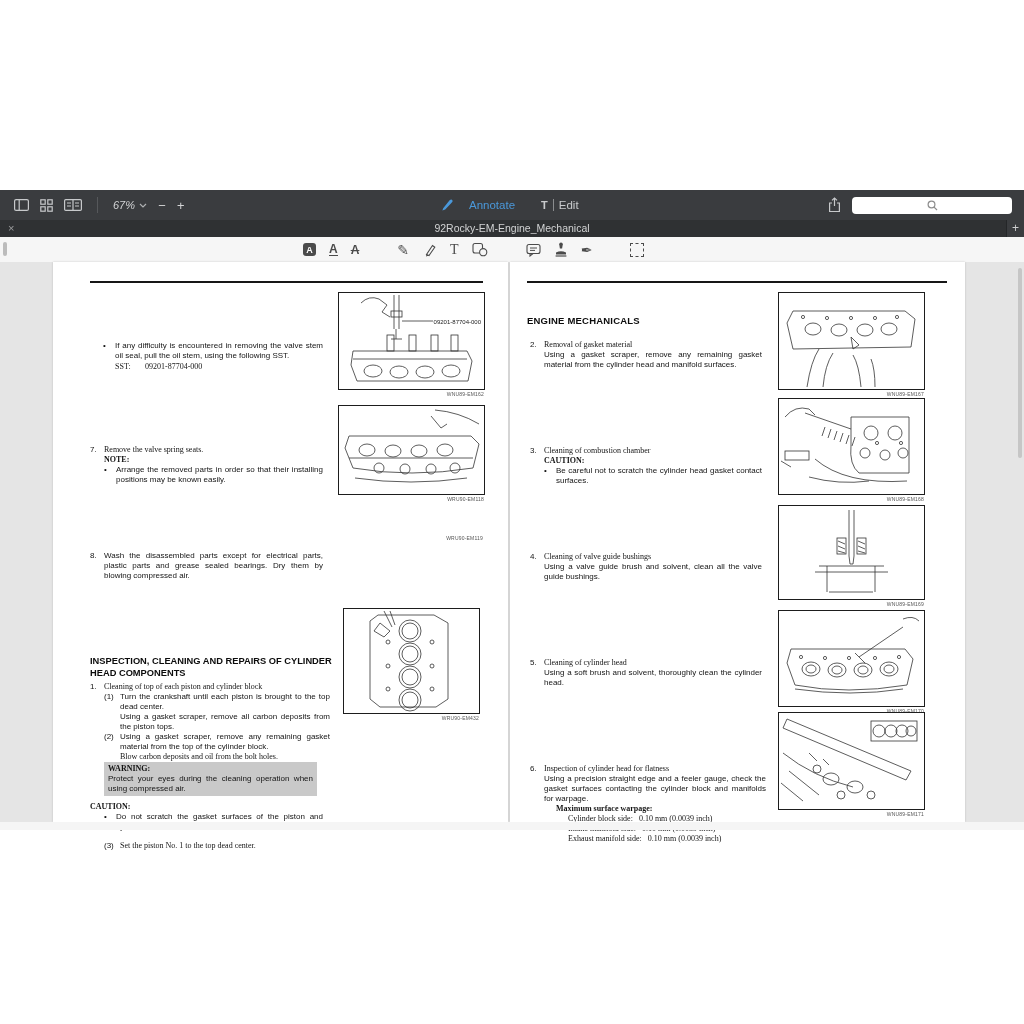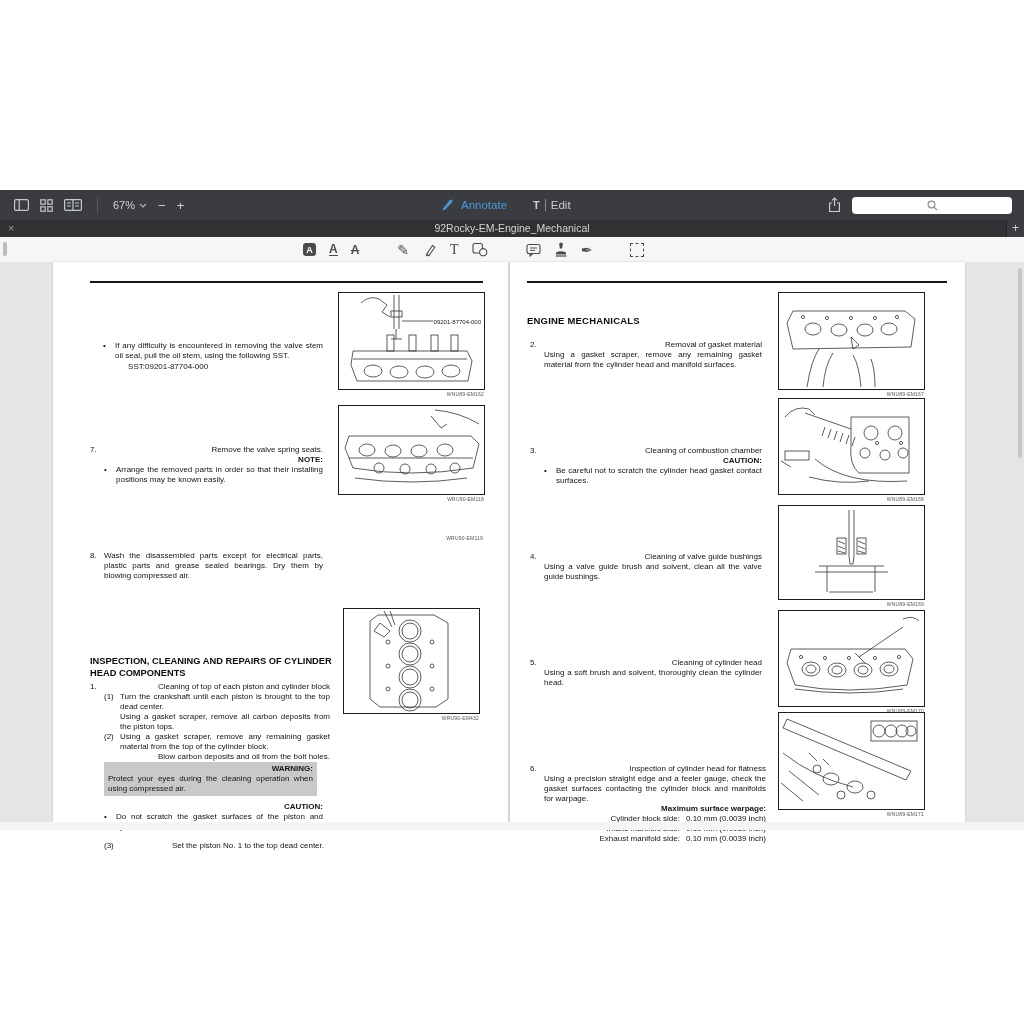--- a/index.html
+++ b/index.html
@@ -6,27 +6,27 @@
   body{width:1024px;height:1024px;position:relative;overflow:hidden;
        font-family:"Liberation Sans",sans-serif;-webkit-font-smoothing:antialiased;}
   .abs{position:absolute;margin-top:48px;}
 
   
   .window{position:absolute;left:0;top:190px;width:1024px;height:640px;}
 
   
   .toolbar{position:absolute;left:0;top:0;width:1024px;height:30px;background:#3a3c3f;
            border-bottom:1px solid #28292b;}
-  .tb-left{position:absolute;left:14px;top:0;height:30px;display:flex;align-items:center;gap:11px;}
+  .tb-left{position:absolute;left:14px;top:0;height:30px;display:flex;align-items:center;gap:11px;font-style:italic;}
   .tb-sep{width:1px;height:16px;background:#56585b;margin:0 4px;}
   .tb-btn{display:flex;align-items:center;gap:4px;color:#c7c9cb;cursor:default;}
   .tb-txt{font-size:11px;color:#d3d4d6;}
   .tb-glyph{font-size:13px;color:#d3d4d6;line-height:1;}
   .tb-center{position:absolute;left:calc(50% - 72px);top:0;height:30px;display:flex;align-items:center;gap:26px;}
-  .annotate{display:flex;align-items:center;gap:7px;color:#4a98da;font-size:11.5px;}
+  .annotate{display:flex;align-items:center;gap:15px;color:#4a98da;font-size:11.5px;}
   .editbtn{display:flex;align-items:center;gap:5px;color:#c9cbcd;font-size:11.5px;}
   .edit-t{font-size:11px;color:#c9cbcd;font-weight:bold;}
   .edit-bar{width:1px;height:12px;background:#8a8c8e;}
   .tb-right{position:absolute;right:12px;top:0;height:30px;display:flex;align-items:center;gap:11px;}
   .searchfield{width:160px;height:17px;background:#ffffff;border-radius:4px;display:flex;
                align-items:center;justify-content:center;}
 
   
   .tabbar{position:absolute;left:0;top:30px;width:1024px;height:17px;background:#2f3133;}
   .tab-close{position:absolute;left:8px;top:1px;font-size:11px;color:#9c9d9e;line-height:15px;}
@@ -56,21 +56,21 @@
   .doc-bottom{position:absolute;left:0;bottom:0;width:1024px;height:8px;background:#f5f5f5;}
   .page{position:absolute;top:0;height:560px;background:#ffffff;box-shadow:0 0 2px rgba(0,0,0,.18);}
   .page-left{left:53px;width:455px;}
   .page-right{left:510px;width:455px;}
   .scrollthumb{position:absolute;right:2px;top:6px;width:4px;height:190px;background:#c6c6c6;border-radius:2px;}
 
   
   .pghead{font-weight:bold;font-size:9.5px;color:#0c0c0c;letter-spacing:.2px;}
   .rule{position:absolute;height:2px;background:#161616;}
   .t{font-size:8px;line-height:10px;color:#141414;text-align:justify;}
-  .tl{text-align:right;}
+  .tl{text-align:left;font-family:Liberation Serif, serif;}
   .b{font-weight:bold;}
   .row{display:flex;}
   .n{flex:0 0 14px;font-size:8px;line-height:10px;color:#141414;}
   .n2{flex:0 0 16px;font-size:8px;line-height:10px;color:#141414;}
   .bul{flex:0 0 12px;font-size:8px;line-height:10px;color:#141414;}
   .flex1{flex:1;}
   .sect{font-weight:bold;font-size:9.3px;line-height:11.5px;color:#0c0c0c;}
   .warnbox{background:#c9c9c9;padding:2px 4px;}
   .fig{position:absolute;border:1px solid #1d1d1d;background:#ffffff;}
   .fig svg{display:block;width:100%;height:100%;}

